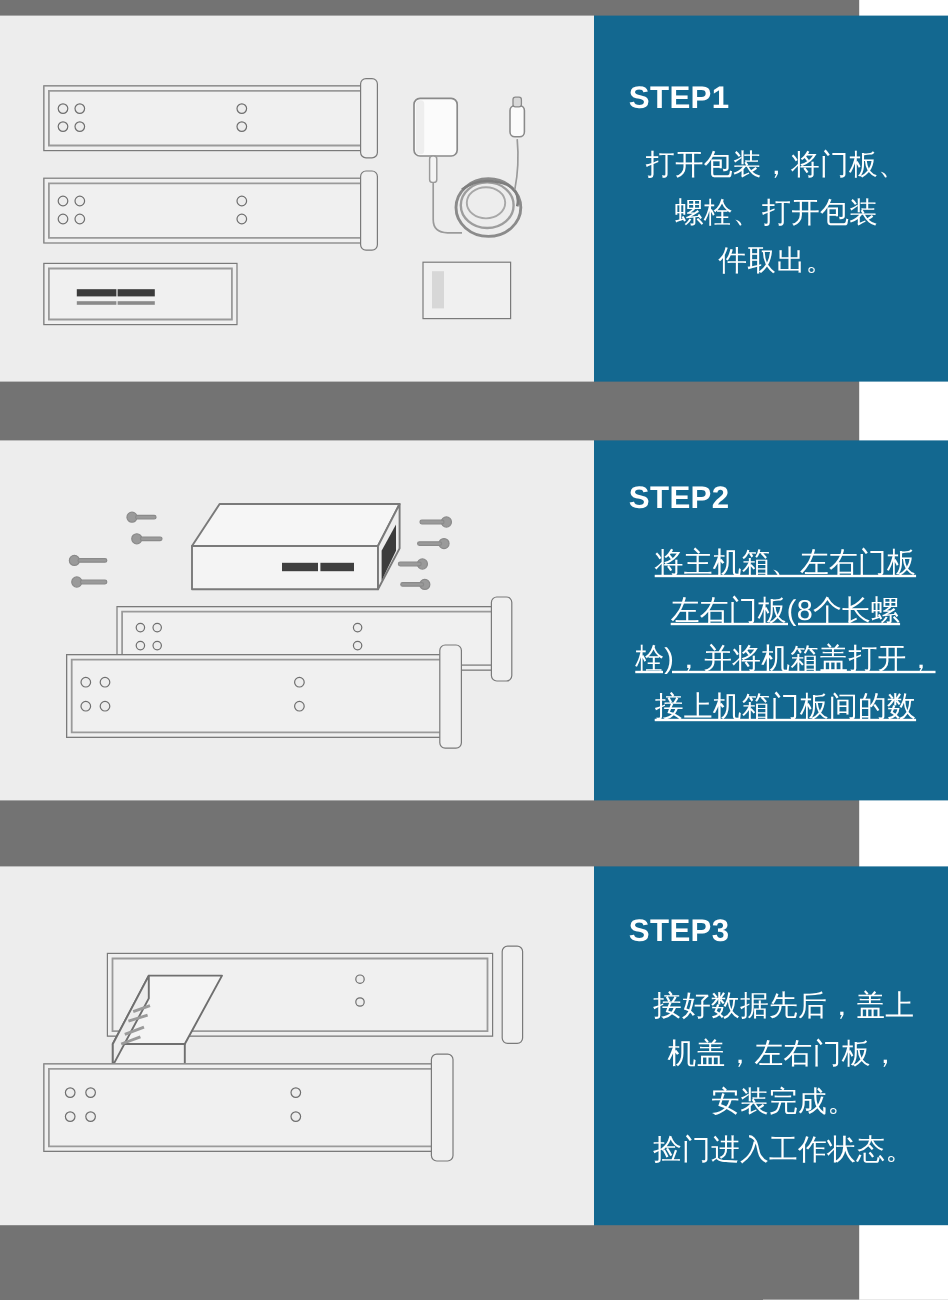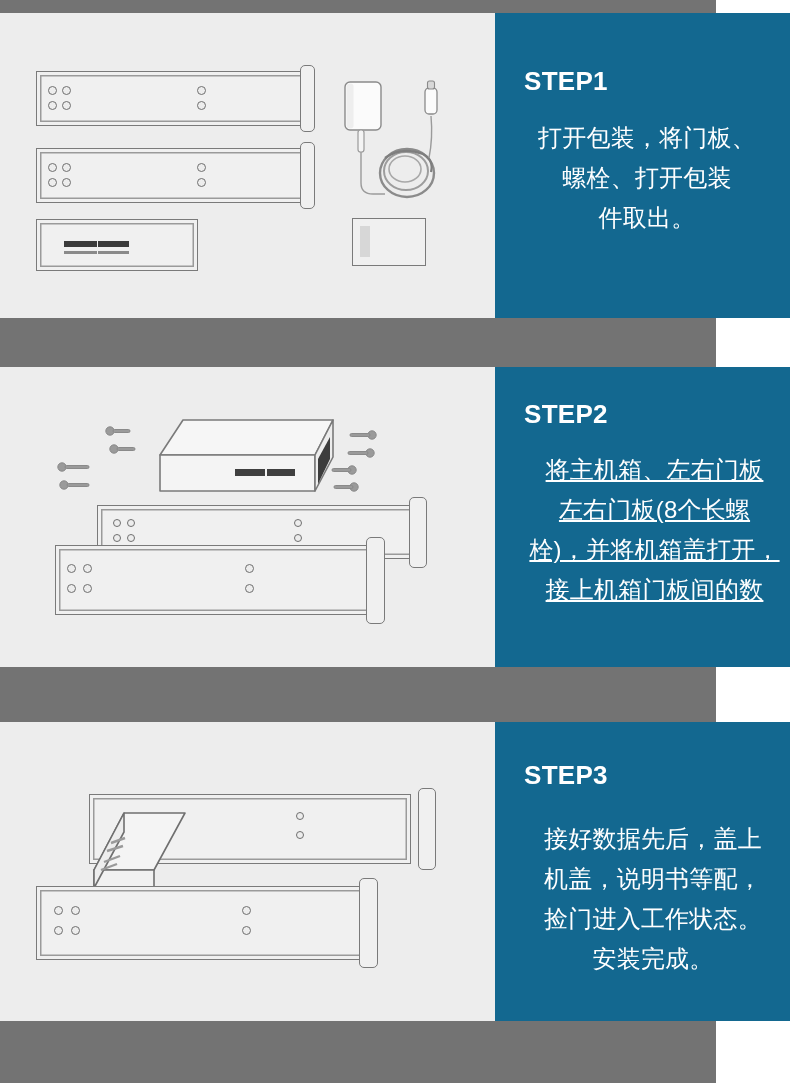--- a/index.html
+++ b/index.html
@@ -226,20 +226,20 @@
       <div class="screwhole" style="left:71px;top:204px;"></div>
       <div class="screwhole" style="left:242px;top:184px;"></div>
       <div class="screwhole" style="left:242px;top:204px;"></div>
       <div class="cap" style="left:359px;top:156px;width:17px;height:88px;"></div>
     </div>
 
     <div class="text-pane">
       <div class="step-heading" style="top:40px;">STEP3</div>
       <div class="step-body" style="top:78px;width:262px;margin-top:19px;">
         <div>接好数据先后，盖上</div>
-        <div>机盖，说明书等配，</div>
+        <div>机盖，左右门板，</div>
+        <div>安装完成。</div>
         <div>捡门进入工作状态。</div>
-        <div>安装完成。</div>
       </div>
     </div>
   </div>
 
 </div>
 
 </body></html>

